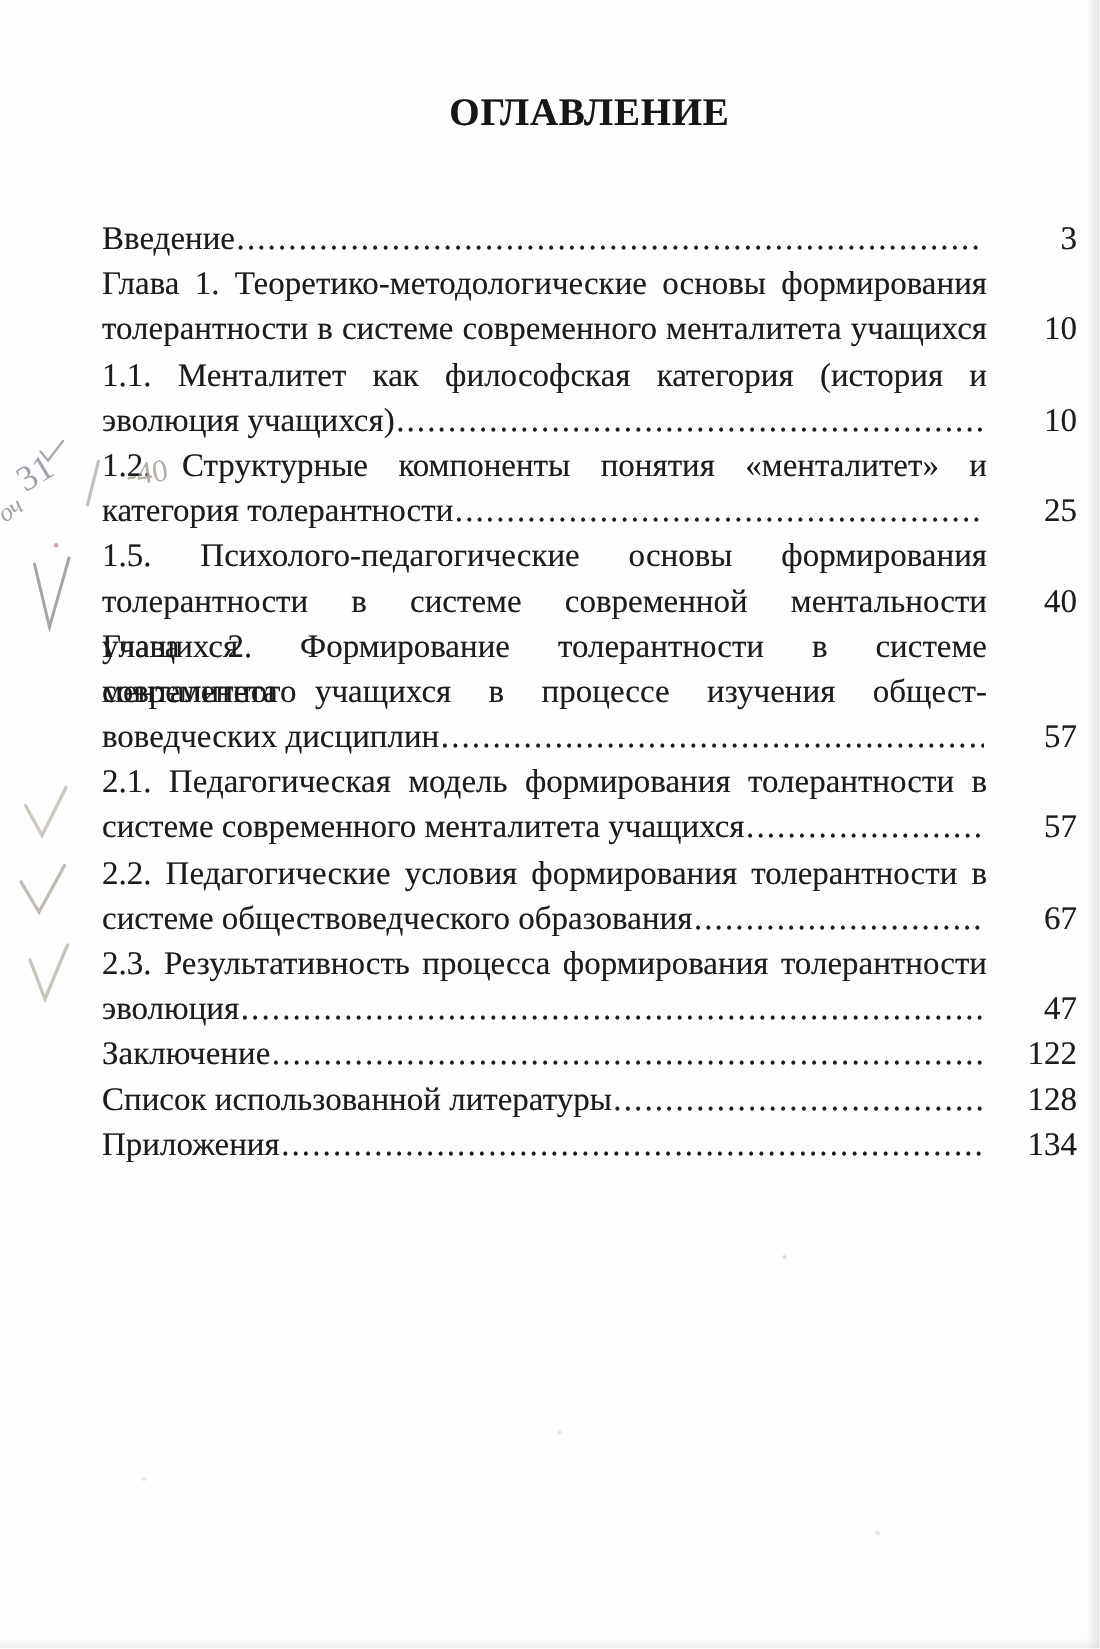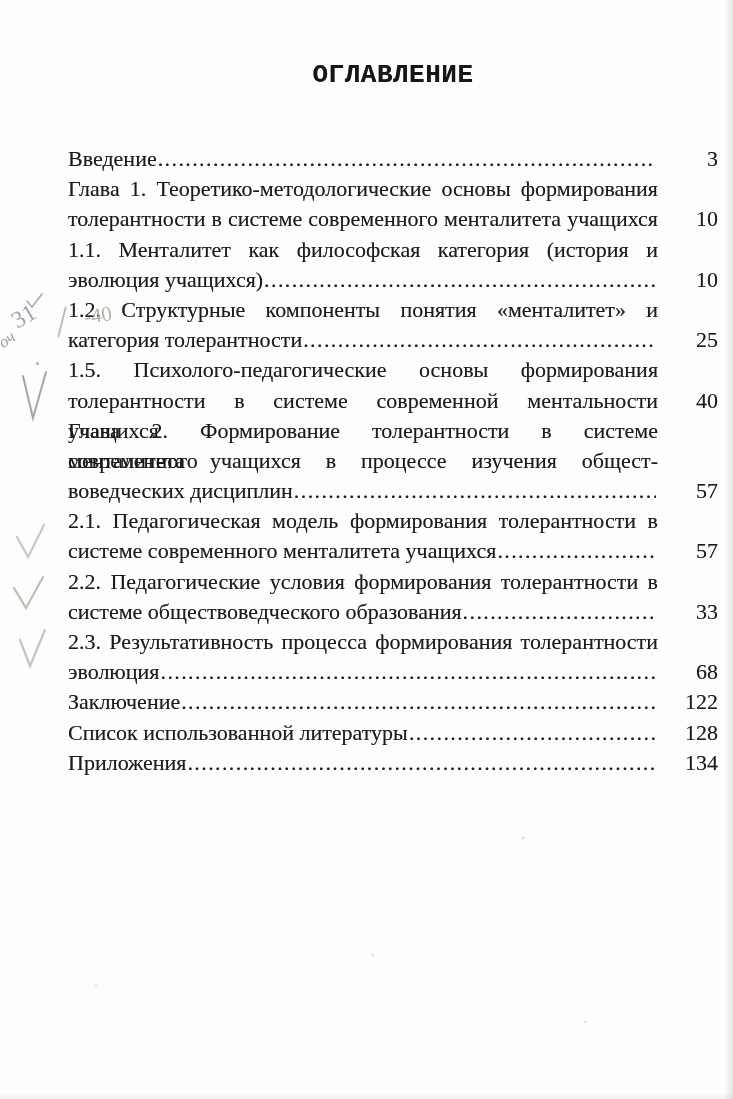--- a/index.html
+++ b/index.html
@@ -22,21 +22,20 @@
       radial-gradient(circle 1.5px at 585px 1022px, #d8d8d8 0, rgba(0,0,0,0) 2px);
   }
   .doc-title {
     position: absolute;
     left: 68px; top: 60px; width: 650px;
     text-align: center;
     font-size: 26px; font-weight: bold;
     letter-spacing: 0.5px;
     color: #161616;
     text-shadow: 0 0 0.4px rgba(0,0,0,0.5);
-    font-family: Liberation Mono, monospace;
   }
   .toc {
     position: absolute;
     left: 68px; top: 144px; width: 650px;
     font-size: 22px;
     color: #1c1c1c;
     text-shadow: 0 0 0.4px rgba(0,0,0,0.45);
   }
   .row { display: flex; height: 30.2px; }
   .txt { width: 590px; line-height: 30.2px; white-space: nowrap; }
@@ -185,34 +184,34 @@
     <div class="row">
       <div class="txt just">2.2. Педагогические условия формирования толерантности в</div>
       <div class="num"></div>
     </div>
 
     <div class="row">
       <div class="txt lead">
           <span class="t">системе обществоведческого образования</span>
           <span class="leader"></span>
         </div>
-      <div class="num">33</div>
+      <div class="num">67</div>
     </div>
 
     <div class="row">
       <div class="txt just">2.3. Результативность процесса формирования толерантности</div>
       <div class="num"></div>
     </div>
 
     <div class="row">
       <div class="txt lead">
           <span class="t">эволюция</span>
           <span class="leader"></span>
         </div>
-      <div class="num">68</div>
+      <div class="num">47</div>
     </div>
 
     <div class="row">
       <div class="txt lead">
           <span class="t">Заключение</span>
           <span class="leader"></span>
         </div>
       <div class="num">122</div>
     </div>
 

